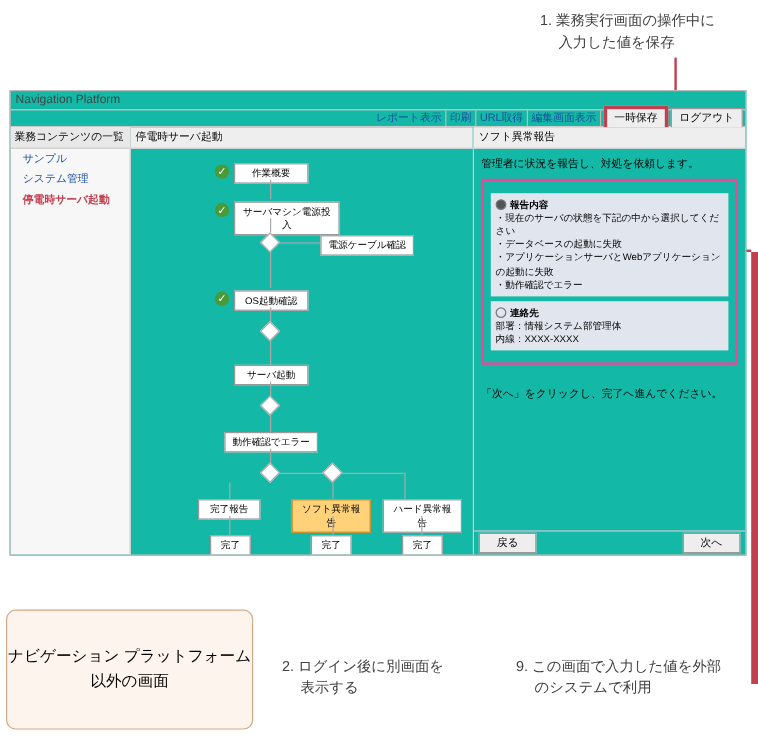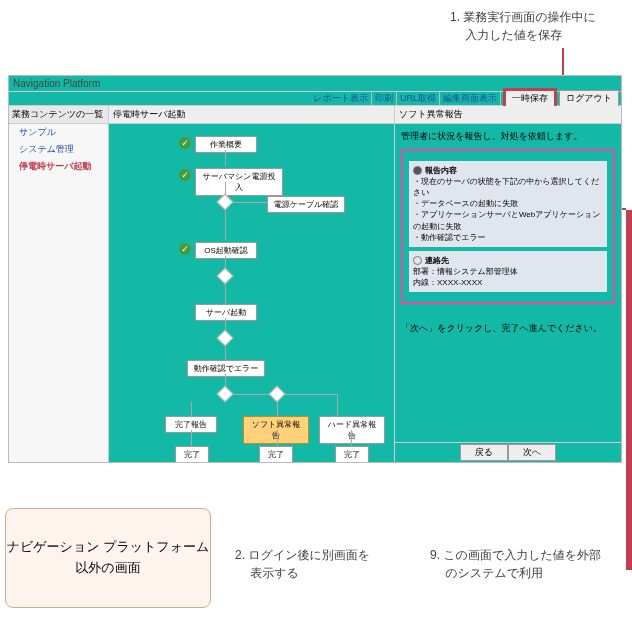--- a/index.html
+++ b/index.html
@@ -24,21 +24,21 @@
 .pane-hd{background:#eee;padding:2px 4px;border-bottom:1px solid #ccc;font-size:9px}
 .flow{position:relative;height:340px}
 .node{position:absolute;border:1px solid #999;background:#fff;font-size:8px;padding:2px 4px;text-align:center}
 .node.hl{background:#ffd27a;border-color:#c88a20}
 .dia{position:absolute;width:12px;height:12px;border:1px solid #aaa;background:#fff;transform:rotate(45deg)}
 .mark{position:absolute;width:12px;height:12px;border-radius:50%;background:#4a9a3a;color:#fff;font-size:9px;line-height:12px;text-align:center}
 .line{position:absolute;background:#aaa}
 .hline{height:1px}.vline{width:1px}
 .rightpane{width:226px;display:flex;flex-direction:column}
 .rp-body{flex:1;padding:6px;font-size:9px;line-height:1.4}
-.rp-foot{height:20px;border-top:1px solid #ccc;display:flex;justify-content:center;align-items:center;padding:0 4px}
+.rp-foot{height:20px;border-top:1px solid #ccc;display:flex;justify-content:space-between;align-items:center;padding:0 4px}
 .rp-foot .btn{border:1px solid #999;background:#eee;padding:1px 14px;font-size:9px}
 .hlbox{border:2px solid #ec4899;padding:6px;margin:6px 0}
 .selarea{background:#e1e5ee;padding:4px;margin:4px 0;font-size:8px}
 .ck{display:inline-block;width:9px;height:9px;border:1px solid #777;border-radius:50%;margin-right:3px;vertical-align:middle}
 .ck.on{background:#555}
 .redln{position:absolute;background:#c04050}
 </style>
 </head>
 <body>
 

